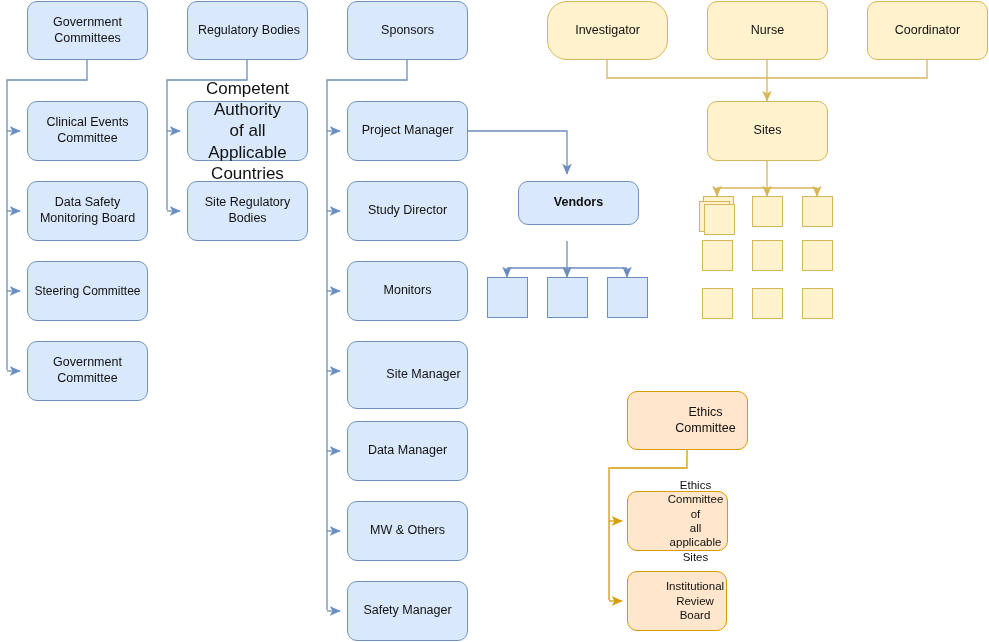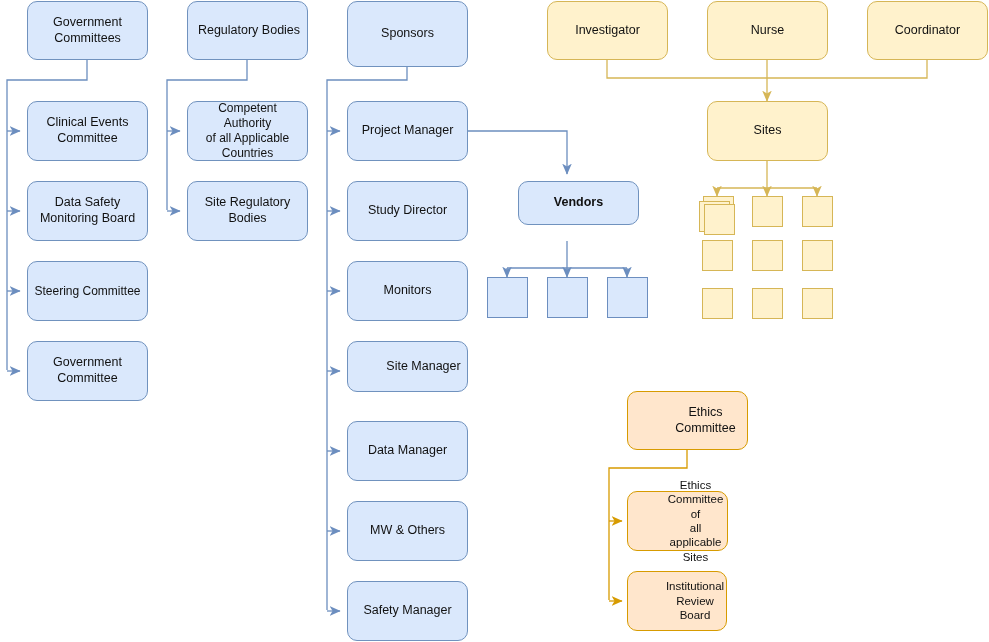--- a/index.html
+++ b/index.html
@@ -150,50 +150,50 @@
   <div class="node blue" style="left:27px; top:181px; width:121px; height:60px;">Data Safety
 Monitoring Board</div>
 
   <div class="node blue" style="left:27px; top:261px; width:121px; height:60px; font-size:12px;">Steering Committee</div>
 
   <div class="node blue" style="left:27px; top:341px; width:121px; height:60px;">Government
 Committee</div>
 
   <div class="node blue" style="left:187px; top:1px; width:121px; height:59px;padding-left:9px;">Regulatory Bodies</div>
 
-  <div class="node blue" style="left:187px; top:101px; width:121px; height:60px; font-size:12px;">Competent Authority
+  <div class="node blue" style="left:187px; top:101px; width:121px; height:60px; font-size:17px;">Competent Authority
 of all Applicable
 Countries</div>
 
   <div class="node blue" style="left:187px; top:181px; width:121px; height:60px;">Site Regulatory
 Bodies</div>
 
-  <div class="node blue" style="left:347px; top:1px; width:121px; height:66px;">Sponsors</div>
+  <div class="node blue" style="left:347px; top:1px; width:121px; height:59px;">Sponsors</div>
 
   <div class="node blue" style="left:347px; top:101px; width:121px; height:60px;">Project Manager</div>
 
   <div class="node blue" style="left:347px; top:181px; width:121px; height:60px;">Study Director</div>
 
   <div class="node blue" style="left:347px; top:261px; width:121px; height:60px;">Monitors</div>
 
-  <div class="node blue" style="left:347px; top:341px; width:121px; height:51px;padding-left:38px;">Site Manager</div>
+  <div class="node blue" style="left:347px; top:341px; width:121px; height:68px;padding-left:38px;">Site Manager</div>
 
   <div class="node blue" style="left:347px; top:421px; width:121px; height:60px;">Data Manager</div>
 
   <div class="node blue" style="left:347px; top:501px; width:121px; height:60px;">MW &amp; Others</div>
 
   <div class="node blue" style="left:347px; top:581px; width:121px; height:60px;">Safety Manager</div>
 
   <div class="node blue" style="left:518px; top:181px; width:121px; height:44px;font-weight:bold;">Vendors</div>
 
   <div class="sq blue-sq" style="left:487px; top:277px; width:41px; height:41px;"></div>
   <div class="sq blue-sq" style="left:547px; top:277px; width:41px; height:41px;"></div>
   <div class="sq blue-sq" style="left:607px; top:277px; width:41px; height:41px;"></div>
 
-  <div class="node yellow" style="left:547px; top:1px; width:121px; height:59px;">Investigator</div>
+  <div class="node yellow" style="left:547px; top:1px; width:121px; height:59px;border-radius:20px;">Investigator</div>
 
   <div class="node yellow" style="left:707px; top:1px; width:121px; height:59px;">Nurse</div>
 
   <div class="node yellow" style="left:867px; top:1px; width:121px; height:59px;">Coordinator</div>
 
   <div class="node yellow" style="left:707px; top:101px; width:121px; height:60px;">Sites</div>
 
   <div class="sq yellow-sq" style="left:703px; top:196px; width:31px; height:31px;"></div>
   <div class="sq yellow-sq" style="left:699px; top:201px; width:31px; height:31px;"></div>
   <div class="sq yellow-sq" style="left:704px; top:204px; width:31px; height:31px;"></div>

